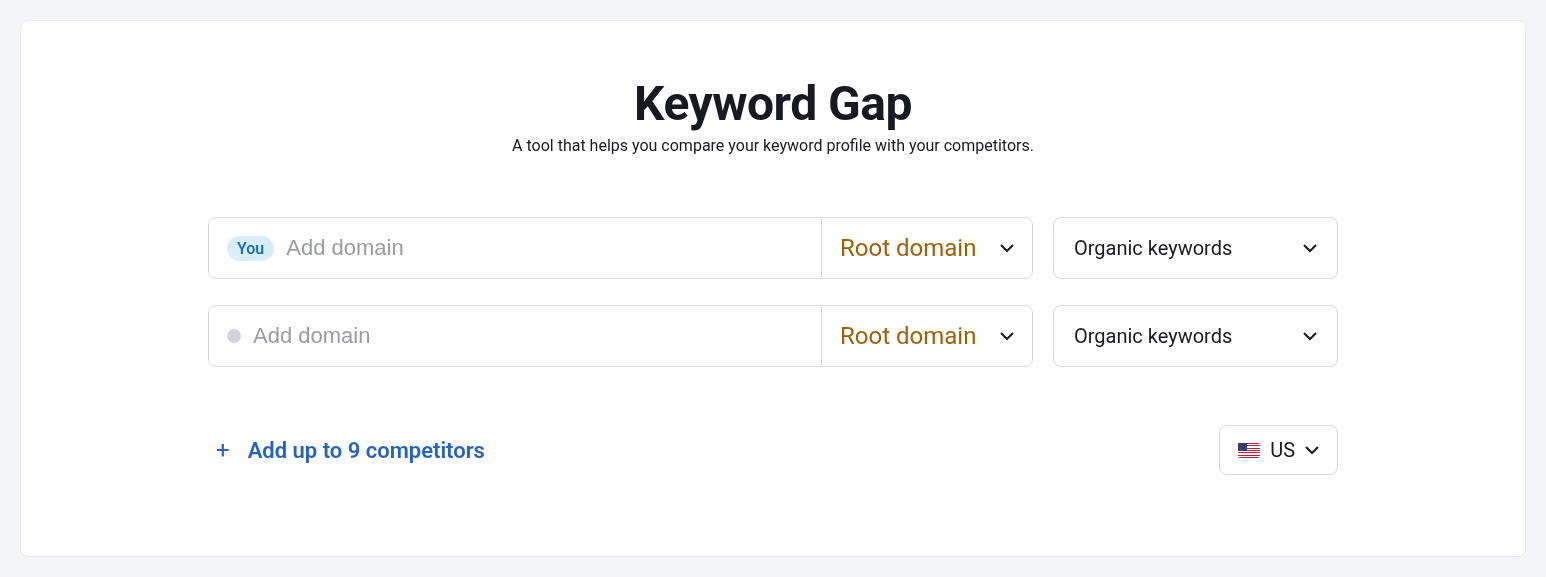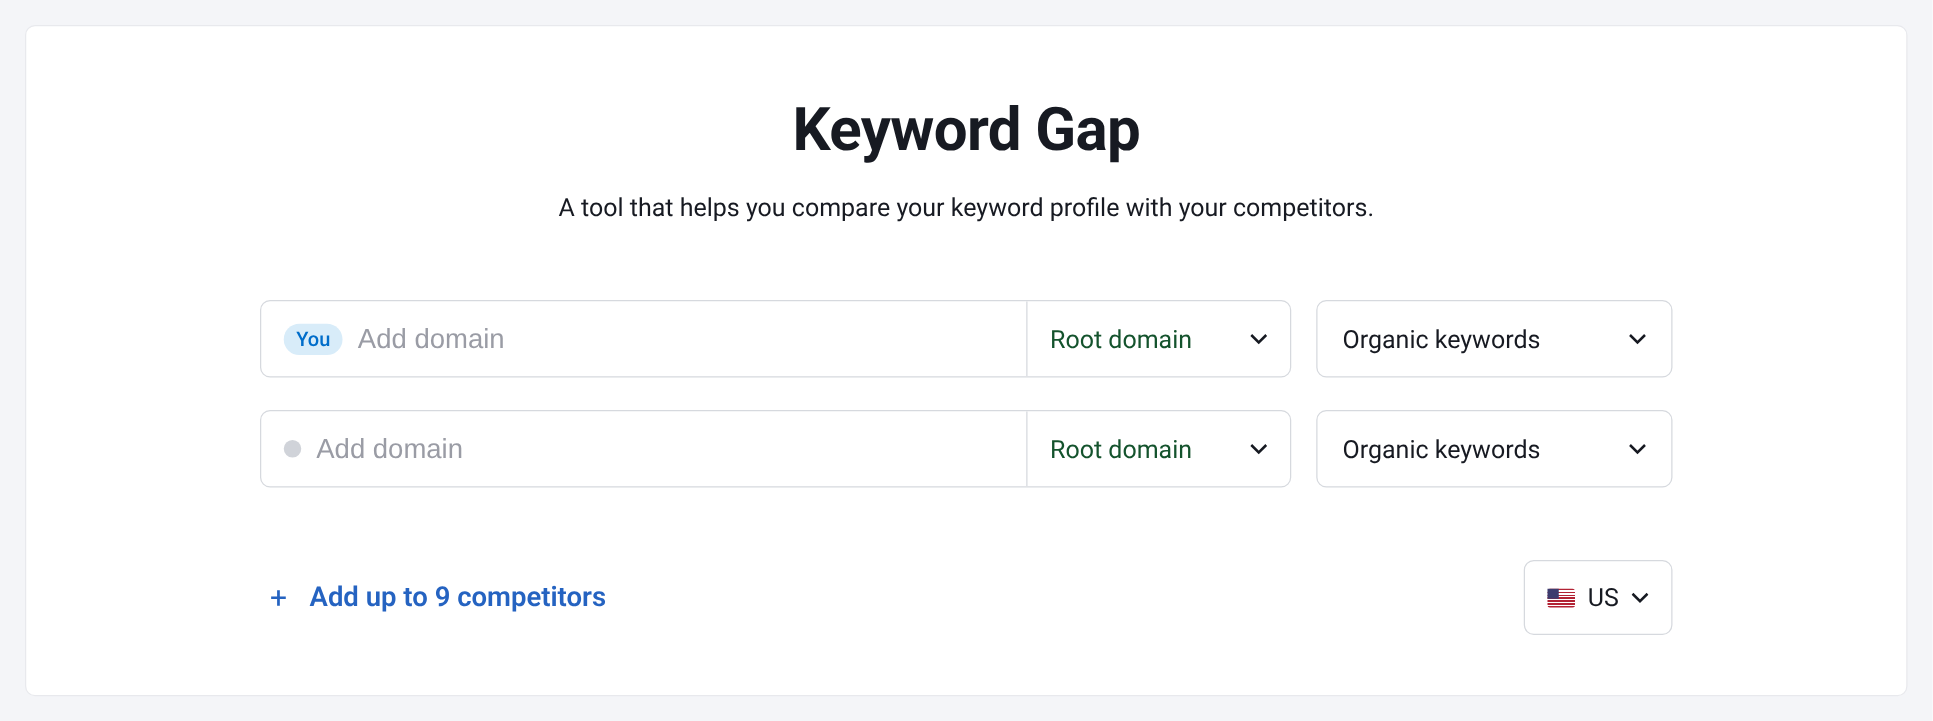--- a/index.html
+++ b/index.html
@@ -23,24 +23,24 @@
       padding: 54px 40px 48px 40px;
       display: flex;
       flex-direction: column;
       align-items: center;
     }
     .title {
       font-size: 48px;
       font-weight: 700;
       color: #171a22;
       letter-spacing: -0.5px;
-      margin-bottom: 22px;
+      margin-bottom: 4px;
     }
     .subtitle {
-      font-size: 20px;
+      font-size: 16px;
       color: #171a22;
       margin-bottom: 62px;
       text-align: center;
     }
     .form-area {
       width: 1130px;
       display: flex;
       flex-direction: column;
       gap: 26px;
     }
@@ -94,22 +94,22 @@
     }
     .input-right {
       display: flex;
       align-items: center;
       justify-content: space-between;
       width: 210px;
       padding: 0 18px;
       cursor: pointer;
     }
     .input-right-label {
-      font-size: 20px;
-      color: #14532d;
+      font-size: 24px;
+      color: #a16207;
     }
     .keyword-select {
       display: flex;
       align-items: center;
       justify-content: space-between;
       width: 285px;
       height: 62px;
       border: 1px solid #d6d9de;
       border-radius: 8px;
       padding: 0 20px;
@@ -158,21 +158,21 @@
     }
     .right-controls {
       display: flex;
       align-items: center;
       gap: 20px;
     }
     .country-select {
       display: flex;
       align-items: center;
       gap: 10px;
-      height: 60px;
+      height: 50px;
       border: 1px solid #d6d9de;
       border-radius: 8px;
       padding: 0 18px;
       cursor: pointer;
       background: #fff;
     }
     .country-label {
       font-size: 20px;
       color: #171a22;
     }

